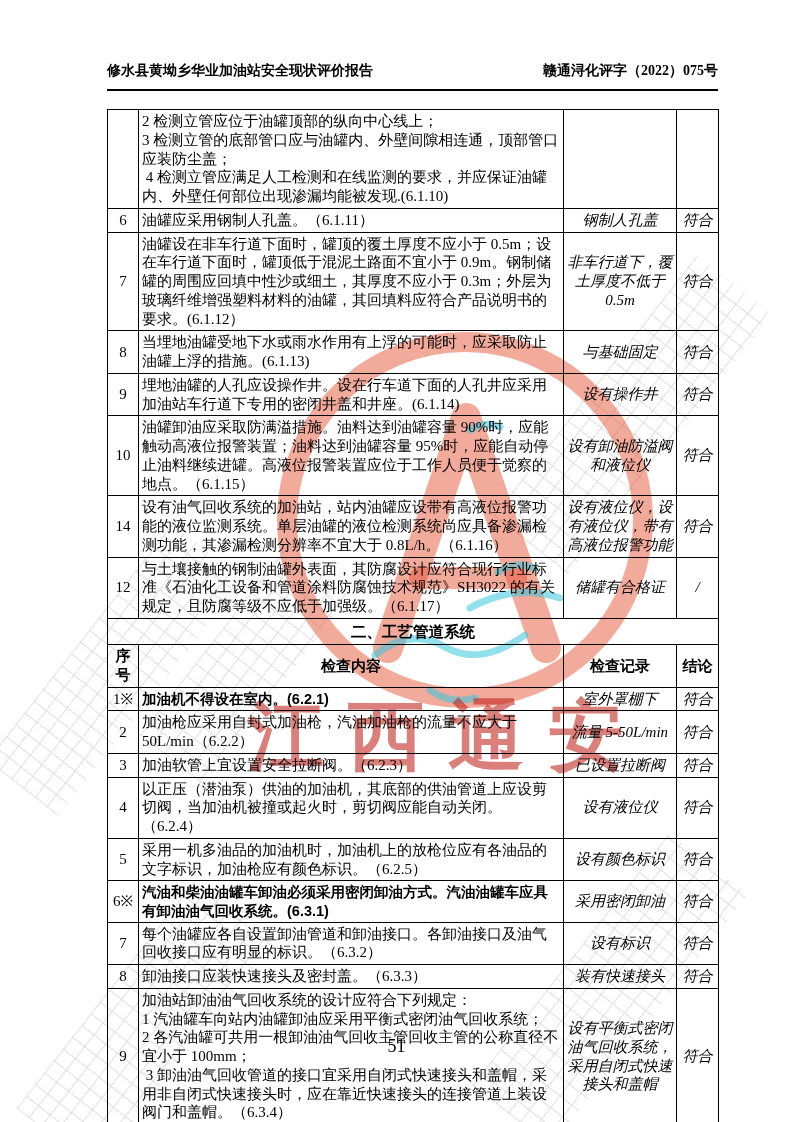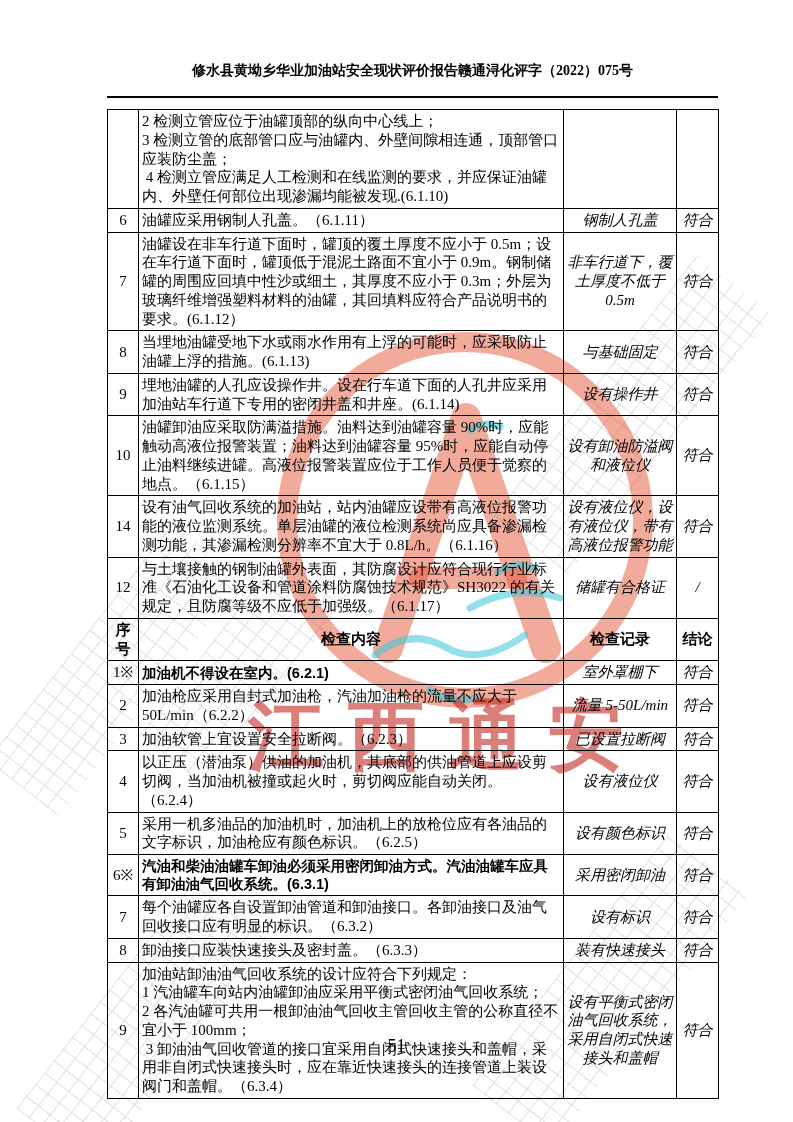--- a/index.html
+++ b/index.html
@@ -5,22 +5,22 @@
   html,body { margin:0; padding:0; background:#e8e8e8; }
   .page {
     position:relative; width:793px; height:1122px; margin:0 auto;
     background:#ffffff; overflow:hidden; color:#000;
     font-family:"Liberation Serif","DejaVu Serif",serif;
     box-shadow:0 0 4px rgba(0,0,0,.4);
   }
   
   .pg-header {
     position:absolute; left:107px; width:611px; top:62px;
-    display:flex; justify-content:center; align-items:flex-end;
-    border-bottom:2px solid #000; padding-bottom:16px;
+    display:flex; justify-content:space-between; align-items:flex-end;
+    border-bottom:2px solid #000; padding-bottom:9px;
     font-size:14px; font-weight:bold;
   }
   
   table.doc {
     position:absolute; left:107px; top:109px; width:611px;
     border-collapse:collapse; table-layout:fixed;
   }
   table.doc td {
     border:1px solid #000; padding:2px 3px;
     font-size:15px; line-height:1.25; vertical-align:middle;
@@ -126,20 +126,23 @@
           <td class="c-concl">符合</td>
         </tr>
         <tr>
           <td class="c-num">12</td>
           <td class="c-content">与土壤接触的钢制油罐外表面，其防腐设计应符合现行行业标准《石油化工设备和管道涂料防腐蚀技术规范》SH3022 的有关规定，且防腐等级不应低于加强级。（6.1.17）</td>
           <td class="c-record">储罐有合格证</td>
           <td class="c-concl">/</td>
         </tr>
       </tbody>
     <tbody>
+      <tr class="section-row">
+        <td colspan="4">二、工艺管道系统</td>
+      </tr>
       <tr class="head-row">
         <td>序号</td>
         <td>检查内容</td>
         <td>检查记录</td>
         <td>结论</td>
       </tr>
     </tbody>
     <tbody id="tbody2">
         <tr class="bold">
           <td class="c-num">1※</td>

